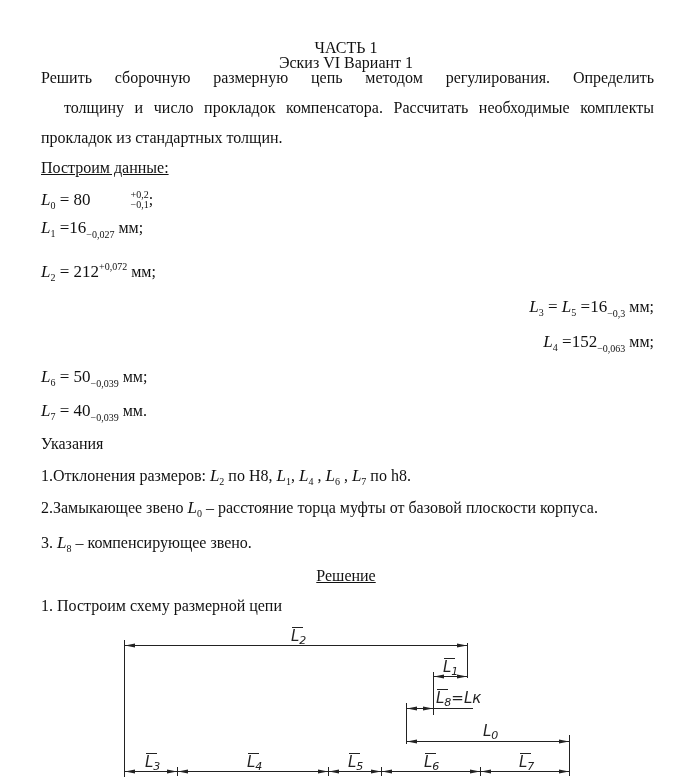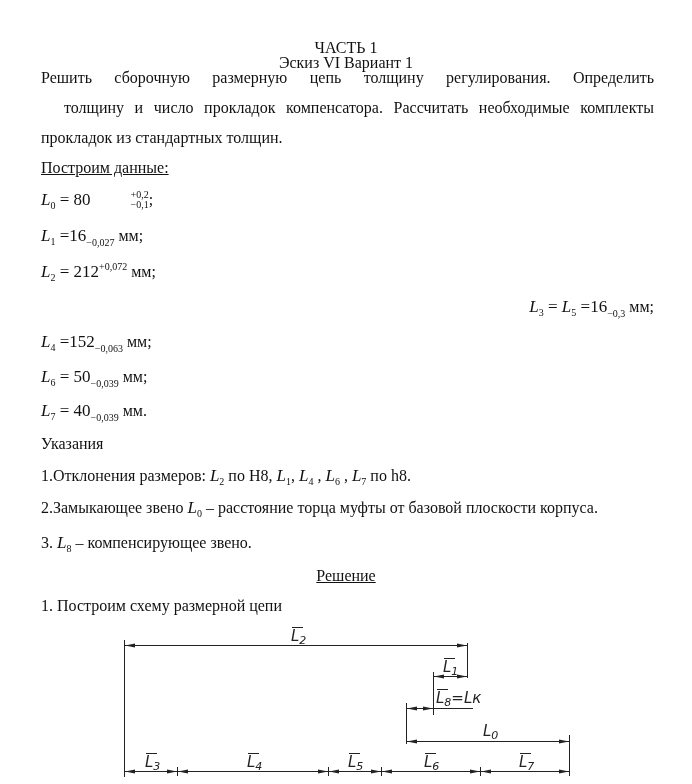--- a/index.html
+++ b/index.html
@@ -18,39 +18,39 @@
   .lsub { font-size: 10px; position: relative; top: 5px; }
   .diagram { position: absolute; left: 0; top: 615px; width: 692px; height: 169px; }
   .diagram text { font-family: "DejaVu Sans", sans-serif; font-style: italic; font-size: 15px; fill: #222; }
 </style>
 </head>
 <body>
 
 <div class="line center" style="top:9px;margin-top:44px;">Эскиз VI Вариант 1</div>
 <div class="line center" style="top:38px;">ЧАСТЬ 1</div>
 
-<div class="line justify" style="top:68px;">Решить сборочную размерную цепь толщину регулирования. Определить</div>
+<div class="line justify" style="top:68px;">Решить сборочную размерную цепь методом регулирования. Определить</div>
 <div class="line justify" style="top:98px;margin-left:23px;">толщину и число прокладок компенсатора. Рассчитать необходимые комплекты</div>
 <div class="line" style="top:128px;">прокладок из стандартных толщин.</div>
 
 <div class="line u" style="top:158px;">Построим данные:</div>
 
 <div class="line" style="top:190px;">
   <span class="var">L</span><span class="sub">0</span><span class="big"> = 80</span><span class="tol"><span>+0,2</span><span>−0,1</span></span><span>;</span>
 </div>
-<div class="line" style="top:226px;">
+<div class="line" style="top:218px;">
   <span class="var">L</span><span class="sub">1</span><span class="big"> =16</span><span class="lsub">−0,027</span><span> мм;</span>
 </div>
 <div class="line" style="top:262px;">
   <span class="var">L</span><span class="sub">2</span><span class="big"> = 212</span><span class="sup">+0,072</span><span> мм;</span>
 </div>
 <div class="line" style="top:297px;text-align:right;">
   <span class="var">L</span><span class="sub">3</span><span class="big"> = </span><span class="var">L</span><span class="sub">5</span><span class="big"> =16</span><span class="lsub">−0,3</span><span> мм;</span>
 </div>
-<div class="line" style="top:332px;">
+<div class="line" style="top:332px;text-align:right;">
   <span class="var">L</span><span class="sub">4</span><span class="big"> =152</span><span class="lsub">−0,063</span><span> мм;</span>
 </div>
 <div class="line" style="top:367px;">
   <span class="var">L</span><span class="sub">6</span><span class="big"> = 50</span><span class="lsub">−0,039</span><span> мм;</span>
 </div>
 <div class="line" style="top:401px;">
   <span class="var">L</span><span class="sub">7</span><span class="big"> = 40</span><span class="lsub">−0,039</span><span> мм.</span>
 </div>
 
 <div class="line" style="top:434px;">Указания</div>

